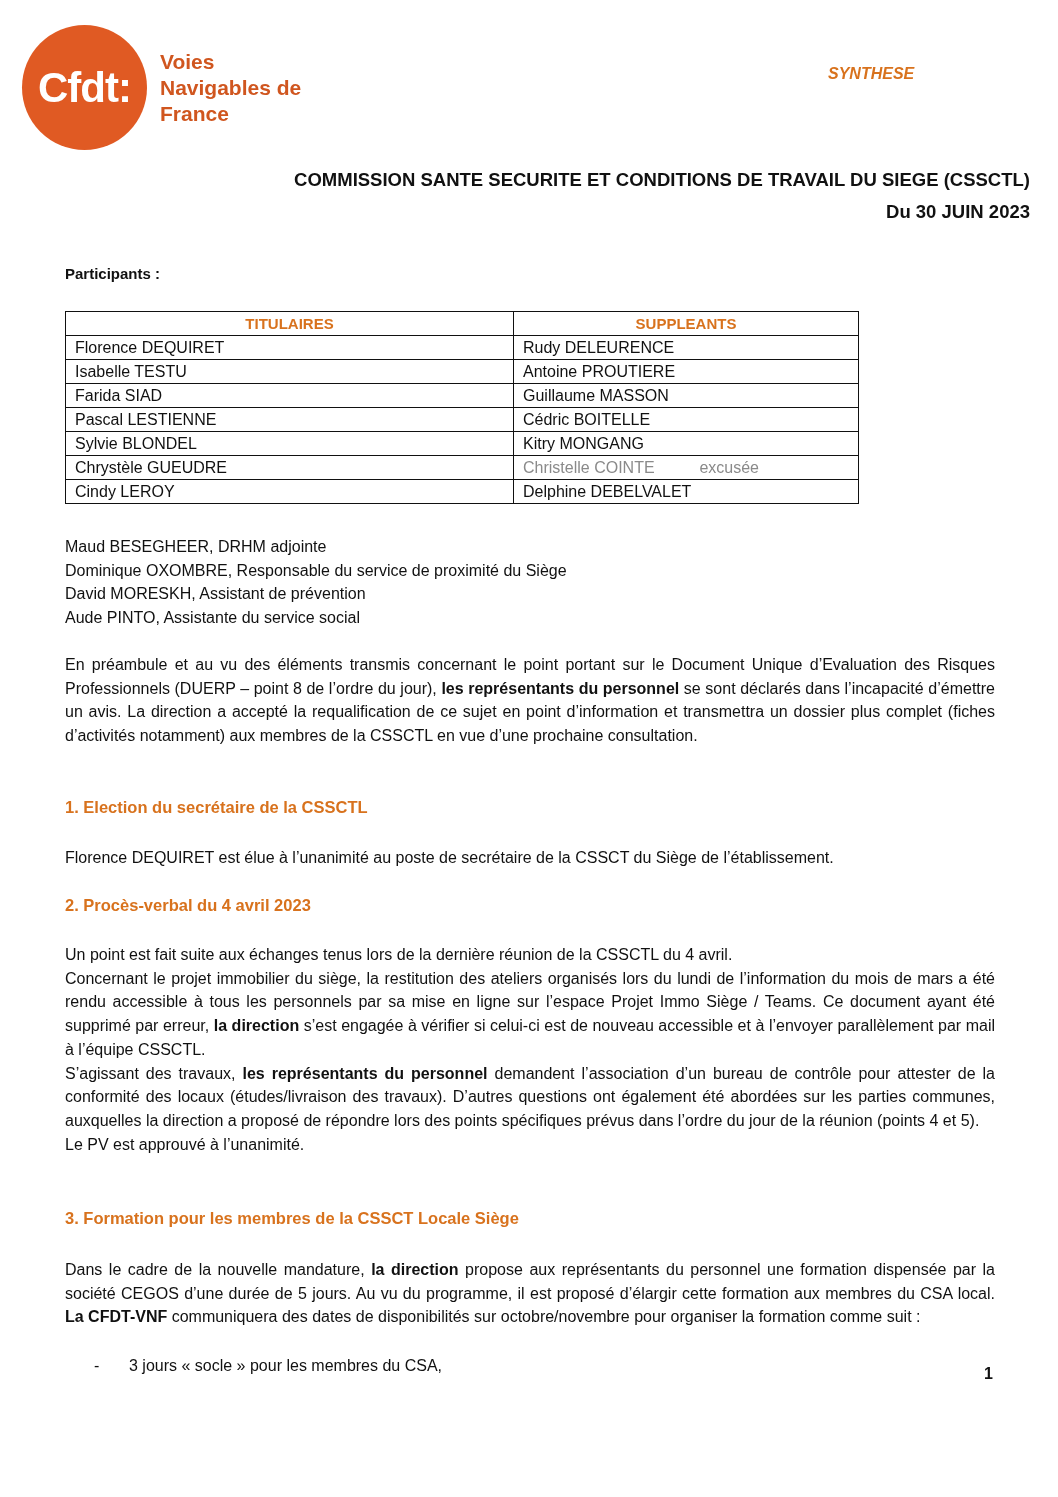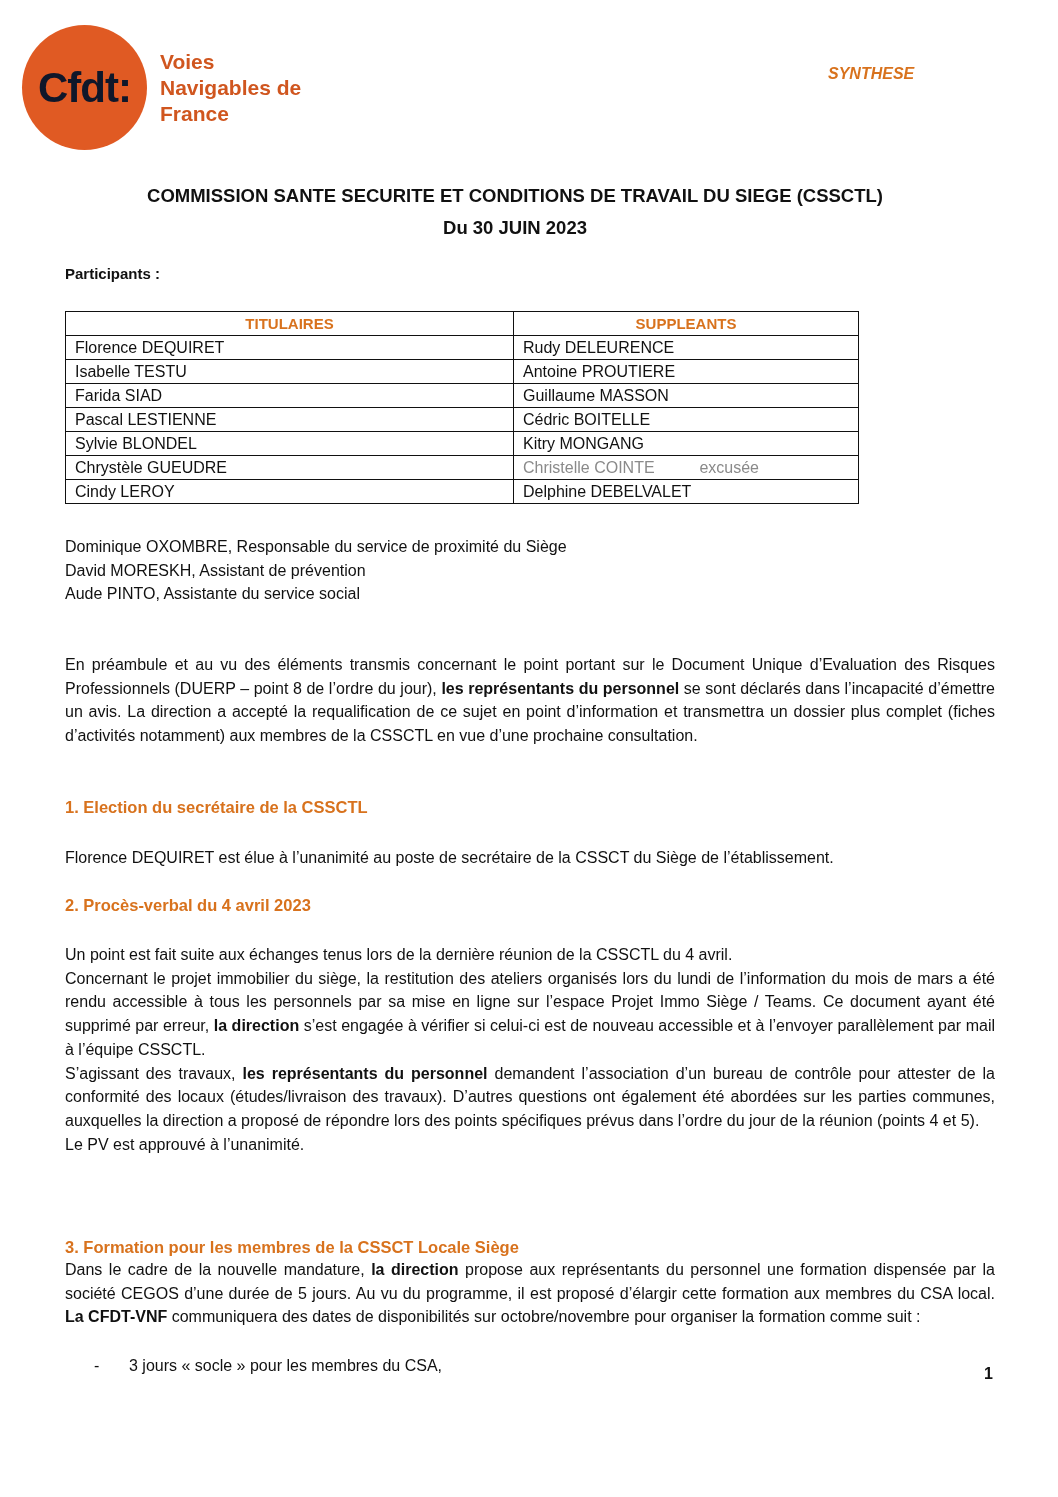--- a/index.html
+++ b/index.html
@@ -27,21 +27,21 @@
       left: 22px;
       top: 25px;
       display: flex;
       align-items: center;
     }
     .logo-circle {
       width: 125px;
       height: 125px;
       border-radius: 50%;
       background: #e05a23;
-      color: #0f172a;
+      color: #ffffff;
       display: flex;
       align-items: center;
       justify-content: center;
       font-weight: bold;
       font-size: 42px;
       letter-spacing: -1px;
       font-family: "Liberation Sans", sans-serif;
     }
     .logo-text {
       margin-left: 13px;
@@ -57,22 +57,22 @@
       top: 65px;
       font-style: italic;
       font-weight: bold;
       color: #d8721d;
       font-size: 16px;
     }
     .title-block {
       position: absolute;
       left: 0;
       width: 1030px;
-      top: 180px;
-      text-align: center;
+      top: 164px;
+      text-align: right;
       font-weight: bold;
       font-size: 18.5px;
       line-height: 32px;
     }
     .participants-label {
       position: absolute;
       left: 65px;
       top: 265px;
       font-weight: bold;
       font-size: 15px;
@@ -206,41 +206,42 @@
         </td>
       </tr>
       <tr>
         <td class="col1">Cindy LEROY</td>
         <td>Delphine DEBELVALET</td>
       </tr>
     </tbody>
   </table>
 
   <div class="attendees">
+    <div>Maud BESEGHEER, DRHM adjointe</div>
     <div>Dominique OXOMBRE, Responsable du service de proximité du Siège</div>
     <div>David MORESKH, Assistant de prévention</div>
     <div>Aude PINTO, Assistante du service social</div>
   </div>
 
   <div class="para" style="top:653px;">
     <span>En préambule et au vu des éléments transmis concernant le point portant sur le Document Unique d’Evaluation des Risques Professionnels (DUERP – point 8 de l’ordre du jour), </span><b>les représentants du personnel</b><span> se sont déclarés dans l’incapacité d’émettre un avis. La direction a accepté la requalification de ce sujet en point d’information et transmettra un dossier plus complet (fiches d’activités notamment) aux membres de la CSSCTL en vue d’une prochaine consultation.</span>
   </div>
 
   <div class="section-heading" style="top:798px;">1. Election du secrétaire de la CSSCTL</div>
   <div class="para" style="top:846px;">Florence DEQUIRET est élue à l’unanimité au poste de secrétaire de la CSSCT du Siège de l’établissement.</div>
 
   <div class="section-heading" style="top:896px;">2. Procès-verbal du 4 avril 2023</div>
   <div class="para" style="top:943px;">
     <div>Un point est fait suite aux échanges tenus lors de la dernière réunion de la CSSCTL du 4 avril.</div>
     <div><span>Concernant le projet immobilier du siège, la restitution des ateliers organisés lors du lundi de l’information du mois de mars a été rendu accessible à tous les personnels par sa mise en ligne sur l’espace Projet Immo Siège / Teams. Ce document ayant été supprimé par erreur, </span><b>la direction</b><span> s’est engagée à vérifier si celui-ci est de nouveau accessible et à l’envoyer parallèlement par mail à l’équipe CSSCTL.</span></div>
     <div><span>S’agissant des travaux, </span><b>les représentants du personnel</b><span> demandent l’association d’un bureau de contrôle pour attester de la conformité des locaux (études/livraison des travaux). D’autres questions ont également été abordées sur les parties communes, auxquelles la direction a proposé de répondre lors des points spécifiques prévus dans l’ordre du jour de la réunion (points 4 et 5).</span></div>
     <div>Le PV est approuvé à l’unanimité.</div>
   </div>
 
-  <div class="section-heading" style="top:1209px;margin-top:29px;">3. Formation pour les membres de la CSSCT Locale Siège</div>
+  <div class="section-heading" style="top:1209px;">3. Formation pour les membres de la CSSCT Locale Siège</div>
   <div class="para" style="top:1258px;">
     <span>Dans le cadre de la nouvelle mandature, </span><b>la direction</b><span> propose aux représentants du personnel une formation dispensée par la société CEGOS d’une durée de 5 jours. Au vu du programme, il est proposé d’élargir cette formation aux membres du CSA local. </span><b>La CFDT-VNF</b><span> communiquera des dates de disponibilités sur octobre/novembre pour organiser la formation comme suit :</span>
   </div>
 
   <div class="bullet">
     <span class="dash">-</span>
     <span>3 jours « socle » pour les membres du CSA,</span>
   </div>
 
   <div class="page-number">1</div>

